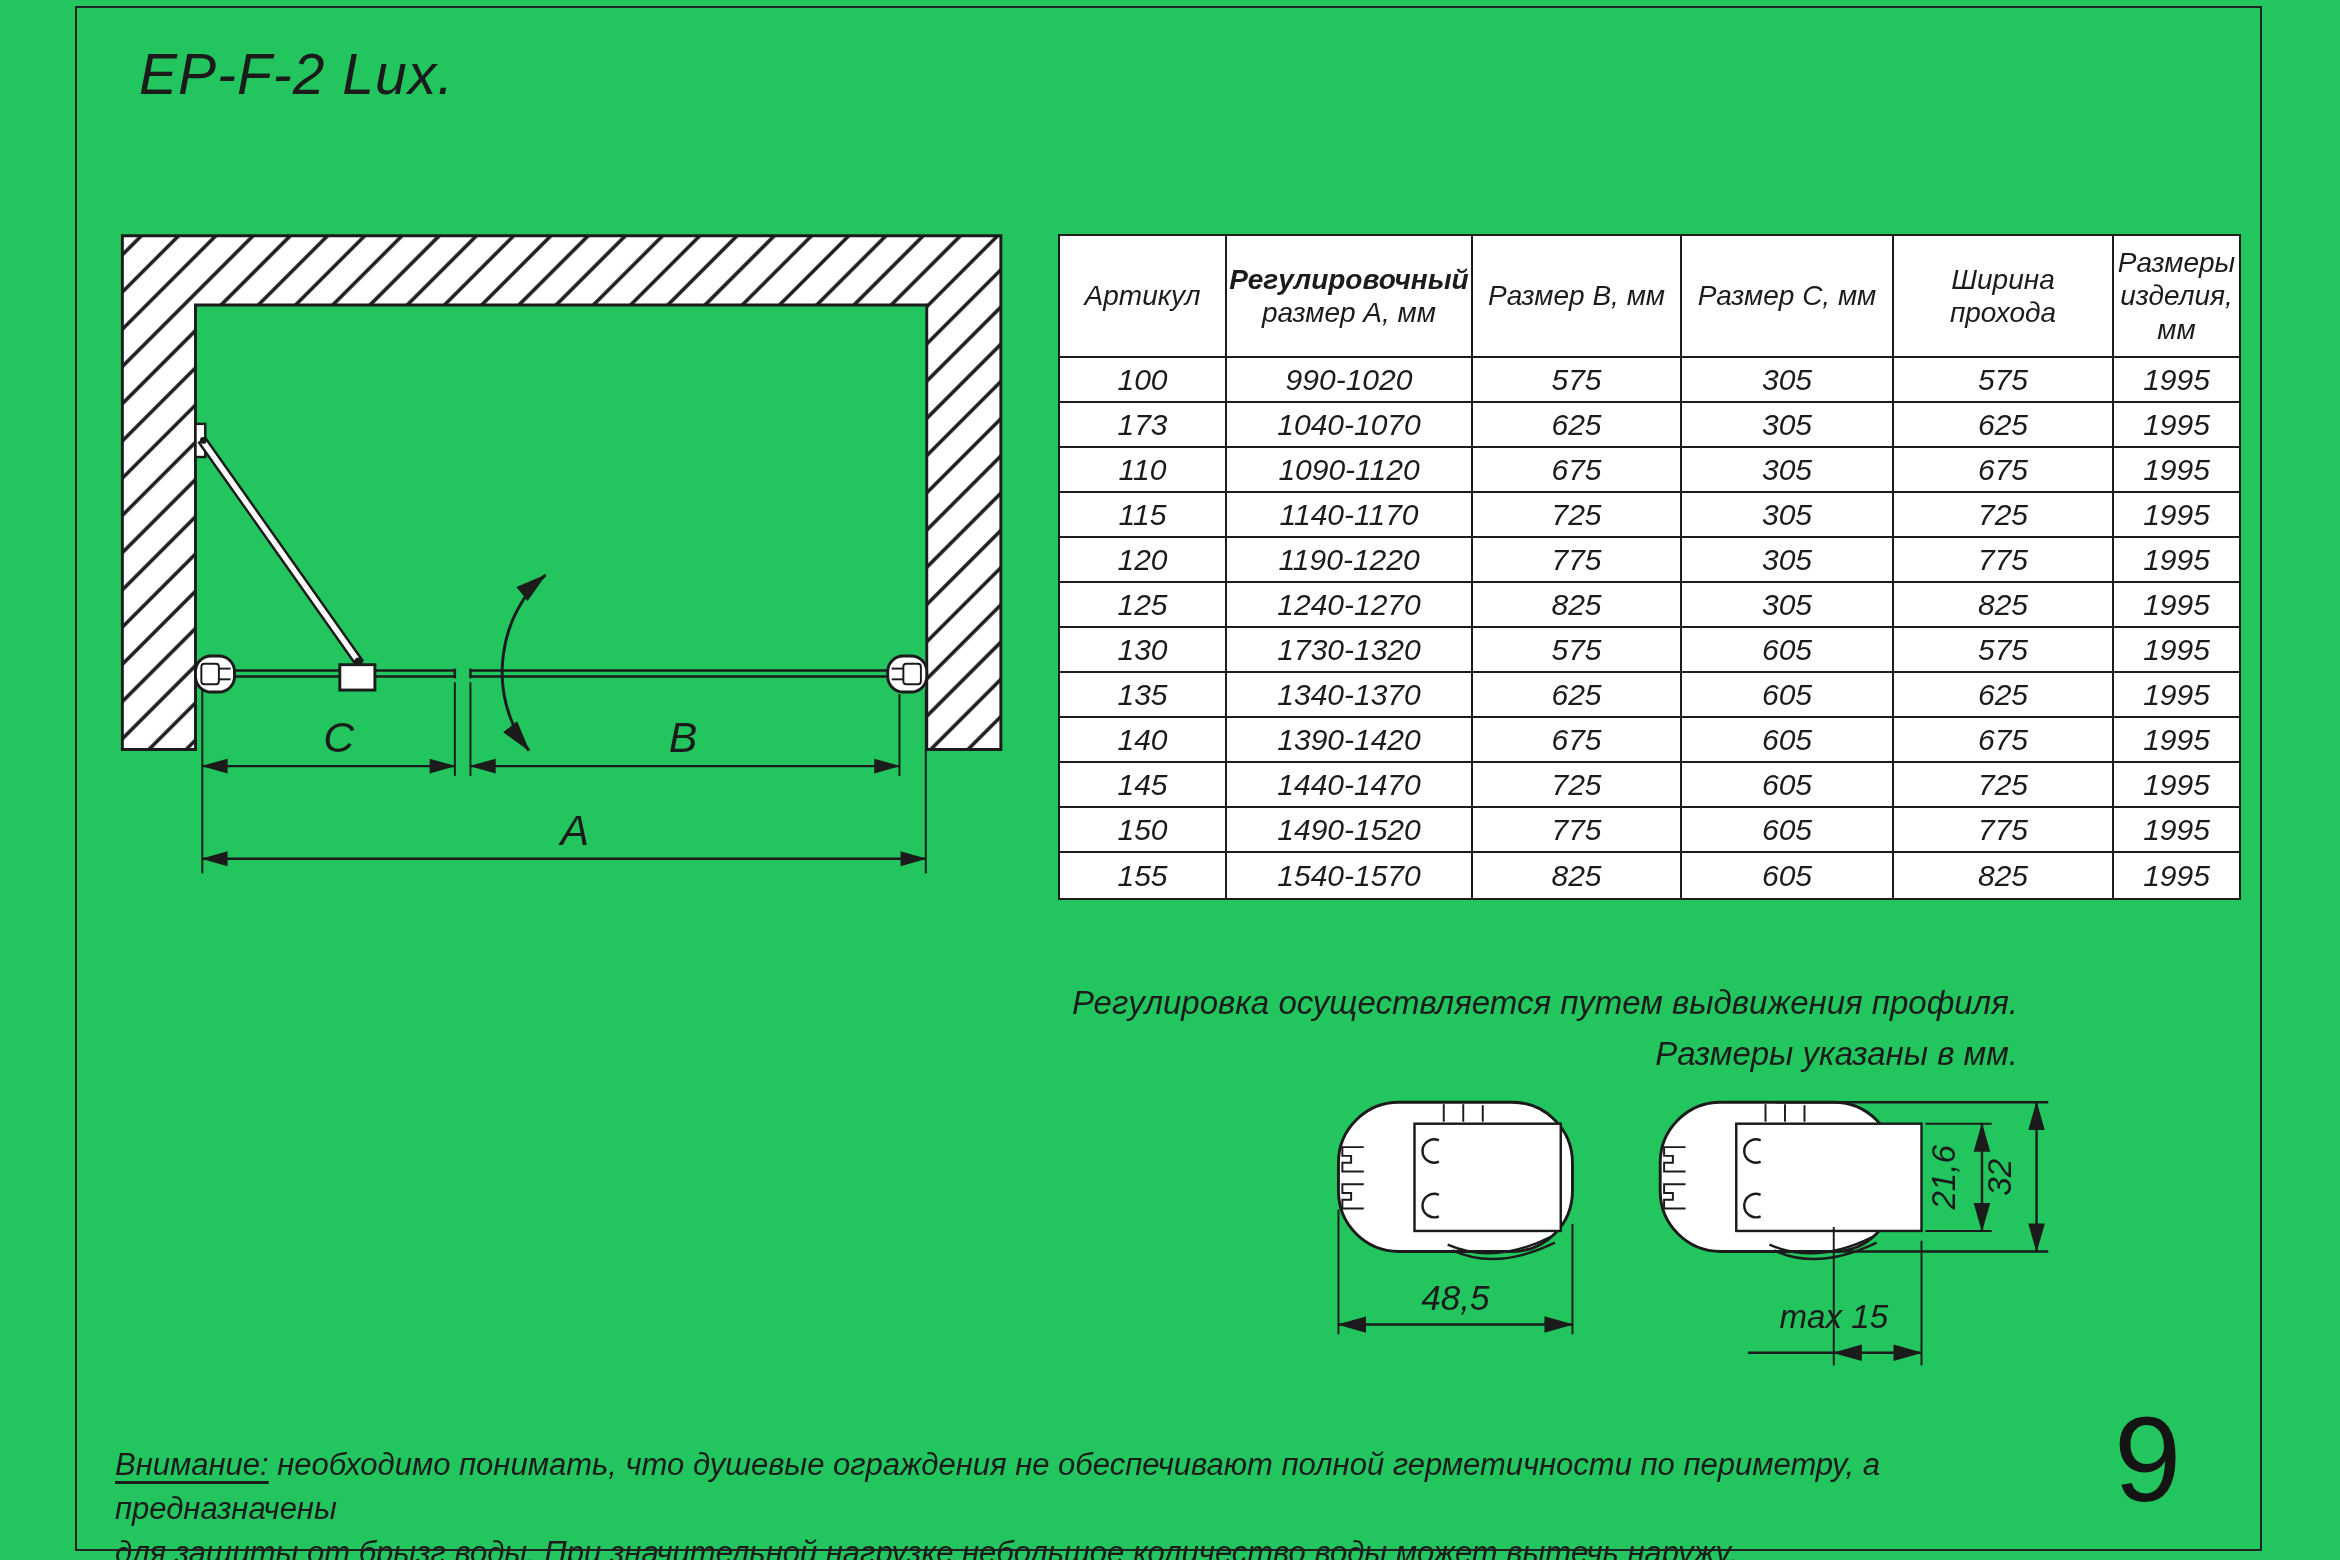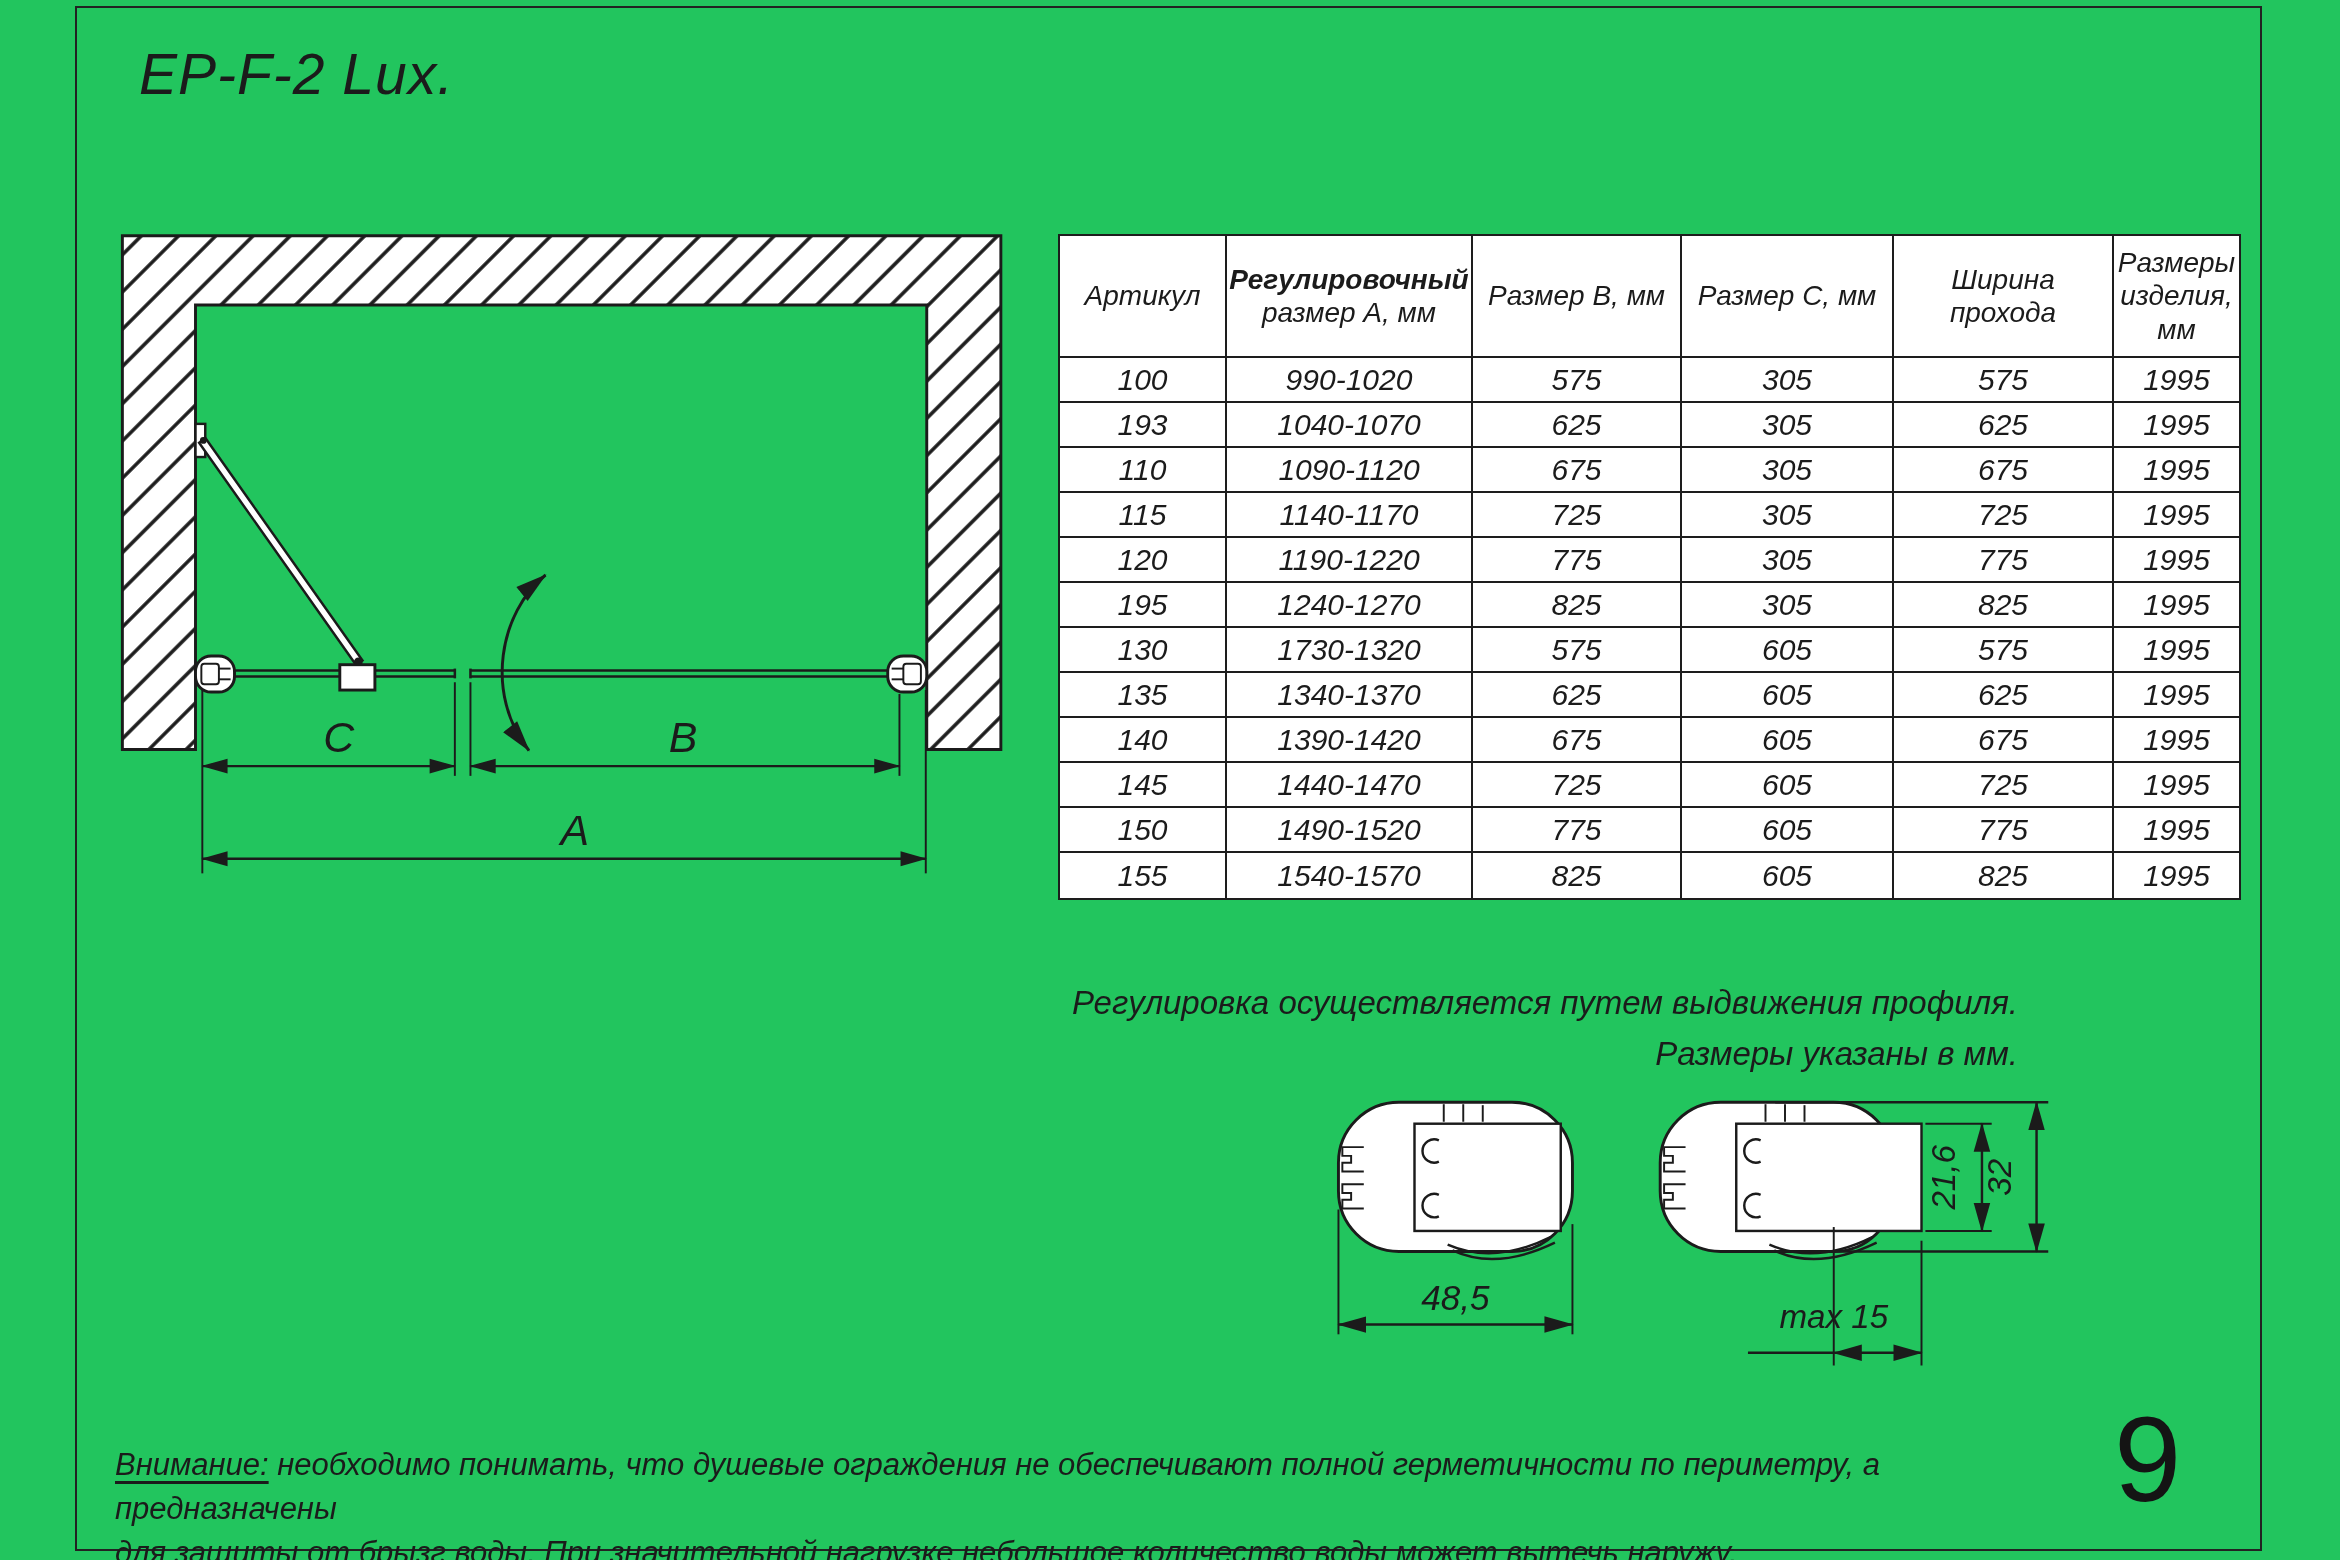--- a/index.html
+++ b/index.html
@@ -153,29 +153,29 @@
       <div class="cell hcell">Размеры
 изделия,
 мм</div>
     </div>
     <div class="tbl-body">
       
     <div class="trow">
           
         <div class="cell">100</div><div class="cell">990-1020</div><div class="cell">575</div><div class="cell">305</div><div class="cell">575</div><div class="cell">1995</div></div><div class="trow">
           
-        <div class="cell">193</div><div class="cell">1040-1070</div><div class="cell">625</div><div class="cell">305</div><div class="cell">625</div><div class="cell">1995</div></div><div class="trow">
+        <div class="cell">173</div><div class="cell">1040-1070</div><div class="cell">625</div><div class="cell">305</div><div class="cell">625</div><div class="cell">1995</div></div><div class="trow">
           
         <div class="cell">110</div><div class="cell">1090-1120</div><div class="cell">675</div><div class="cell">305</div><div class="cell">675</div><div class="cell">1995</div></div><div class="trow">
           
         <div class="cell">115</div><div class="cell">1140-1170</div><div class="cell">725</div><div class="cell">305</div><div class="cell">725</div><div class="cell">1995</div></div><div class="trow">
           
         <div class="cell">120</div><div class="cell">1190-1220</div><div class="cell">775</div><div class="cell">305</div><div class="cell">775</div><div class="cell">1995</div></div><div class="trow">
           
-        <div class="cell">195</div><div class="cell">1240-1270</div><div class="cell">825</div><div class="cell">305</div><div class="cell">825</div><div class="cell">1995</div></div><div class="trow">
+        <div class="cell">125</div><div class="cell">1240-1270</div><div class="cell">825</div><div class="cell">305</div><div class="cell">825</div><div class="cell">1995</div></div><div class="trow">
           
         <div class="cell">130</div><div class="cell">1730-1320</div><div class="cell">575</div><div class="cell">605</div><div class="cell">575</div><div class="cell">1995</div></div><div class="trow">
           
         <div class="cell">135</div><div class="cell">1340-1370</div><div class="cell">625</div><div class="cell">605</div><div class="cell">625</div><div class="cell">1995</div></div><div class="trow">
           
         <div class="cell">140</div><div class="cell">1390-1420</div><div class="cell">675</div><div class="cell">605</div><div class="cell">675</div><div class="cell">1995</div></div><div class="trow">
           
         <div class="cell">145</div><div class="cell">1440-1470</div><div class="cell">725</div><div class="cell">605</div><div class="cell">725</div><div class="cell">1995</div></div><div class="trow">
           
         <div class="cell">150</div><div class="cell">1490-1520</div><div class="cell">775</div><div class="cell">605</div><div class="cell">775</div><div class="cell">1995</div></div><div class="trow">

